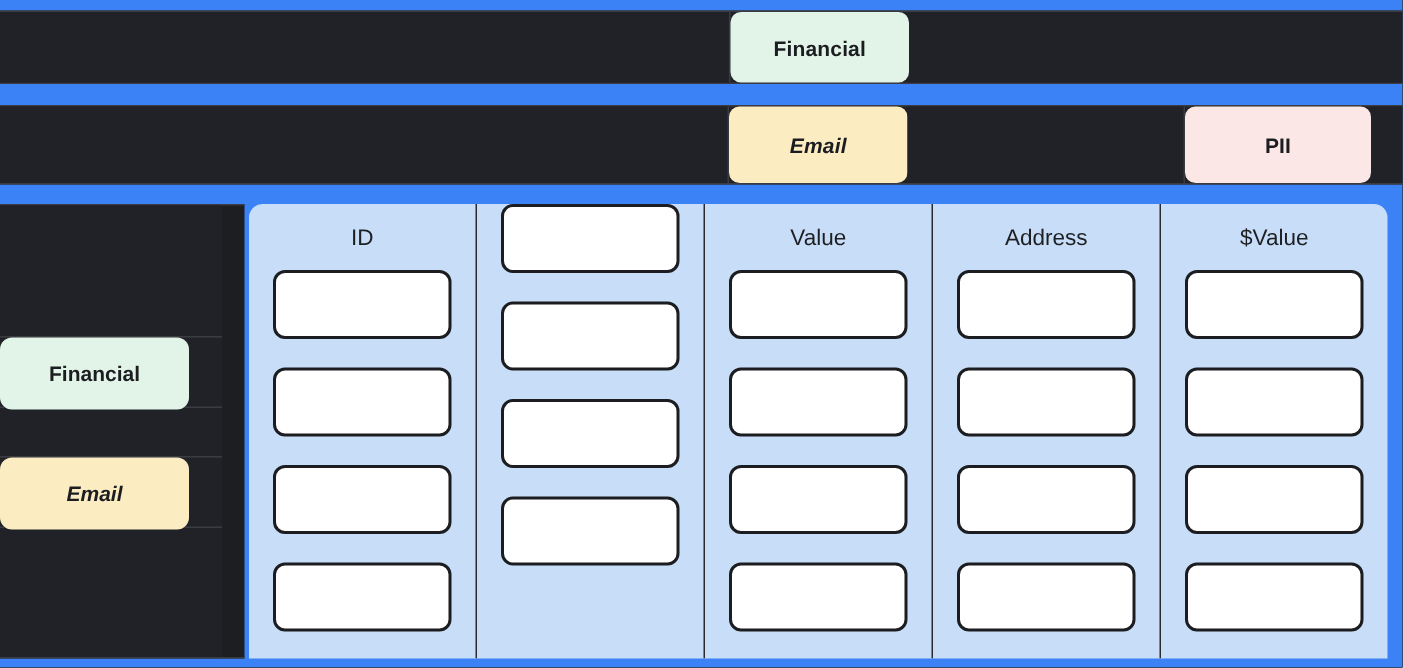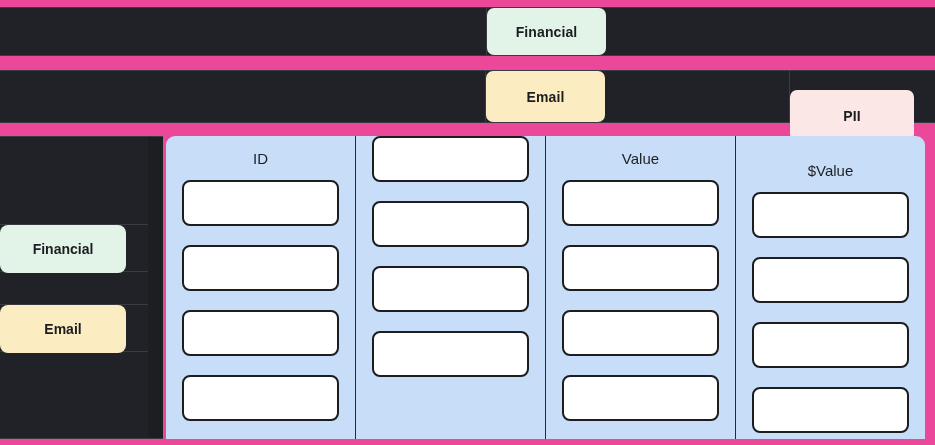--- a/index.html
+++ b/index.html
@@ -9,21 +9,21 @@
     height: 445px;
     background: #000000;
     font-family: "Liberation Sans", sans-serif;
     overflow: hidden;
   }
 
   #stage {
     position: relative;
     width: 935px;
     height: 445px;
-    background: #ec4899;
+    background: #3b82f6;
   }
 
   
   .tag-row {
     position: absolute;
     left: 0;
     width: 935px;
     background: #212227;
     border-top: 1px solid #3a3c41;
     border-bottom: 1px solid #3a3c41;
@@ -47,21 +47,21 @@
     border-radius: 7px;
     font-size: 14px;
     font-weight: bold;
     color: #1c1d21;
     letter-spacing: .1px;
     height: 100%;
     flex: none;
   }
 
   .chip-financial { background: #e2f4e8; }
-  .chip-email     { background: #fbecc2; }
+  .chip-email     { background: #fbecc2; font-style: italic; }
   .chip-pii       { background: #fbe8e6; }
 
   
   #sidebar {
     position: absolute;
     left: 0;
     top: 136px;
     width: 163px;
     height: 303px;
     background: #1d1e22;
@@ -116,21 +116,21 @@
   }
 
   .col {
     flex: 1 1 0;
     position: relative;
     border-right: 1px solid #2a2b2f;
     padding: 0 16px;
     display: flex;
     flex-direction: column;
   }
-  .col:last-child { border-right: none; margin-top: 13px; }
+  .col:last-child { border-right: none; }
 
   .col-header {
     height: 44px;
     display: flex;
     align-items: center;
     justify-content: center;
     font-size: 15px;
     font-weight: normal;
     color: #1d1f22;
   }
@@ -158,21 +158,21 @@
 
   <div class="tag-row" id="tag-row-1">
       <div class="row-seg" style="width: 487px;"></div>
       <div class="chip chip-financial" style="width: 119px;">Financial</div>
       <div class="row-seg" style="width: 329px;"></div>
     </div>
   <div class="tag-row" id="tag-row-2">
       <div class="row-seg" style="width: 486px;"></div>
       <div class="chip chip-email" style="width: 119px;">Email</div>
       <div class="row-seg" style="width: 185px;"></div>
-      <div class="chip chip-pii" style="width: 124px; margin-top: 19px;">PII</div>
+      <div class="chip chip-pii" style="width: 124px;">PII</div>
       <div class="row-seg" style="width: 21px;"></div>
     </div>
 
   <div id="sidebar">
     <div id="sidebar-inner">
       <div class="side-slot" id="side-slot-financial">
         <div class="side-chip chip-financial">Financial</div>
       </div>
       <div class="side-slot" id="side-slot-email">
         <div class="side-chip chip-email">Email</div>
@@ -201,20 +201,29 @@
       <div class="col">
         <div class="col-header">Value</div>
         <div class="col-cells">
           <div class="cell"></div>
           <div class="cell"></div>
           <div class="cell"></div>
           <div class="cell"></div>
         </div>
       </div>
       <div class="col">
+        <div class="col-header">Address</div>
+        <div class="col-cells">
+          <div class="cell"></div>
+          <div class="cell"></div>
+          <div class="cell"></div>
+          <div class="cell"></div>
+        </div>
+      </div>
+      <div class="col">
         <div class="col-header">$Value</div>
         <div class="col-cells">
           <div class="cell"></div>
           <div class="cell"></div>
           <div class="cell"></div>
           <div class="cell"></div>
         </div>
       </div>
     </div>
 

